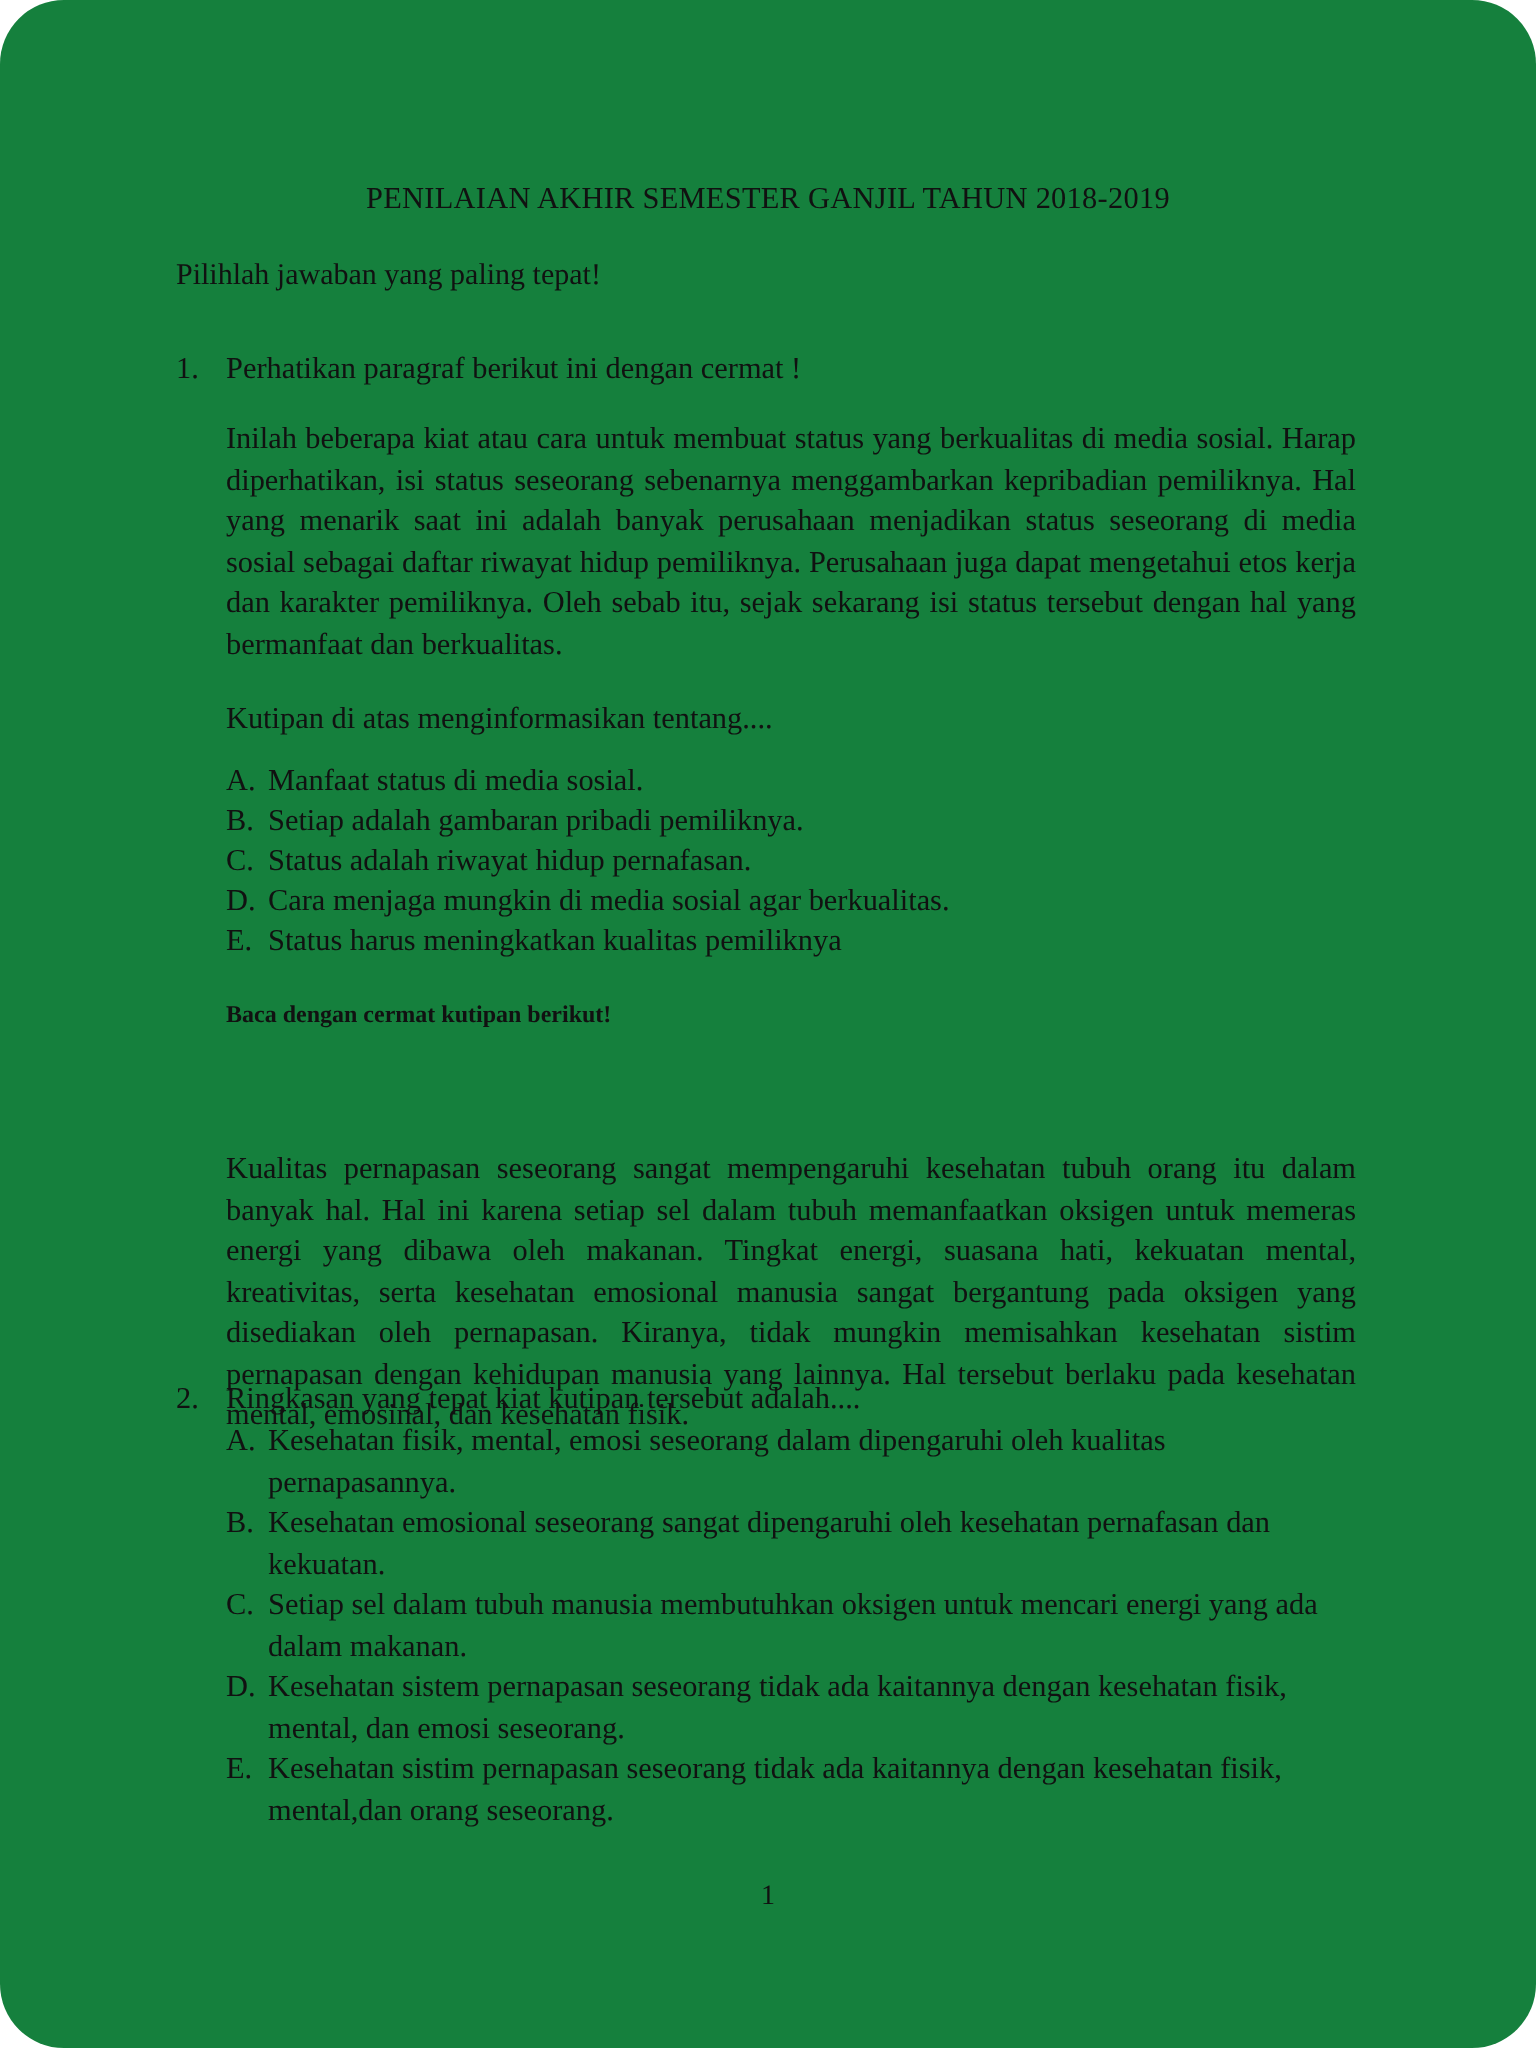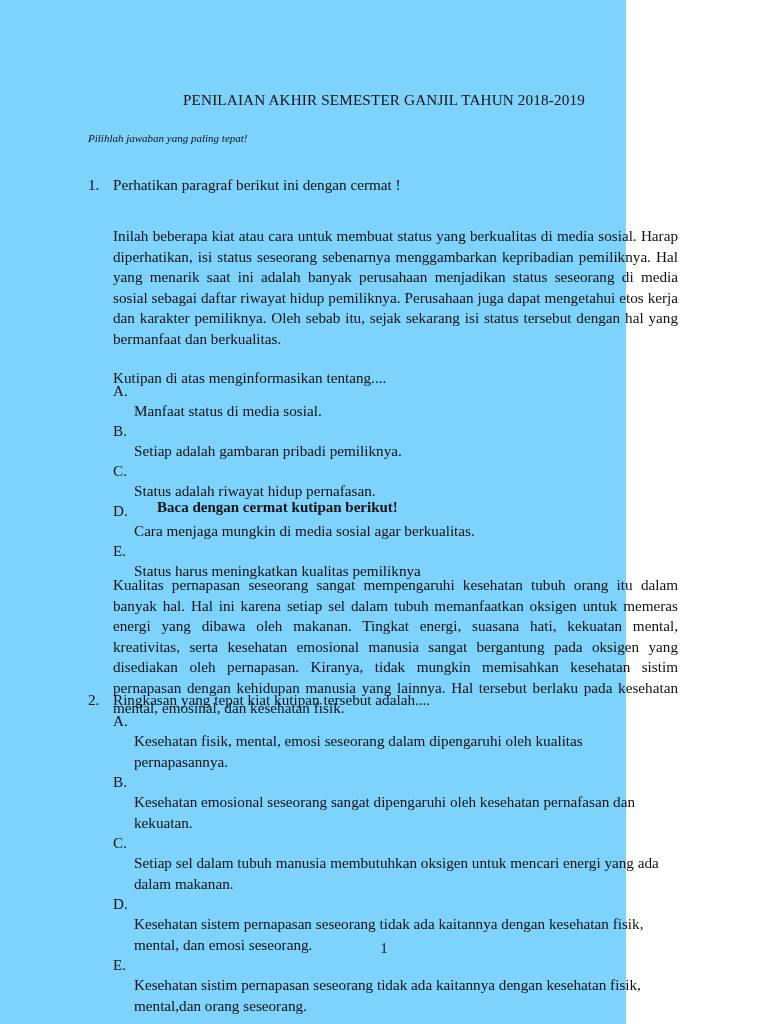--- a/index.html
+++ b/index.html
@@ -13,45 +13,45 @@
     position: relative;
     font-family: "Liberation Serif", "DejaVu Serif", serif;
     color: #111111;
     overflow: hidden;
   }
 
   .page {
     position: absolute;
     left: 0;
     top: 0;
-    width: 626px;
+    width: 768px;
     height: 1024px;
-    background: #7dd3fc;
+    background: #15803d;
+    border-radius: 32px;
   }
 
   
   .doc-title {
     position: absolute;
     left: 0;
     top: 90px;
     width: 768px;
     text-align: center;
     font-size: 15.2px;
     line-height: 20px;
     letter-spacing: 0.15px;
   }
 
   
   .instruction {
     position: absolute;
     left: 88px;
     top: 128px;
-    font-size: 11px;
-    line-height: 20px;
-    font-style: italic;
+    font-size: 15px;
+    line-height: 20px;
   }
 
   
   .qrow {
     position: absolute;
     display: flex;
     align-items: flex-start;
     font-size: 15.2px;
     line-height: 20px;
   }
@@ -70,42 +70,41 @@
   .passage {
     position: absolute;
     left: 113px;
     width: 565px;
     text-align: justify;
     text-justify: inter-word;
     font-size: 15.2px;
     line-height: 20.5px;
     text-indent: 0;
   }
-  #passage-1 { top: 226px; }
+  #passage-1 { top: 210px; }
   #passage-2 { top: 575px; }
 
   
   .substem {
     position: absolute;
     left: 113px;
     width: 565px;
     font-size: 15.2px;
     line-height: 20px;
   }
-  #q1-substem { top: 368px; }
+  #q1-substem { top: 350px; }
 
   
   .callout {
     position: absolute;
     left: 113px;
     width: 565px;
     font-weight: bold;
-    font-size: 15px;
-    line-height: 20px;
-    margin-left: 44px;
+    font-size: 12px;
+    line-height: 20px;
   }
   #callout-1 { top: 497px; }
 
   
   .options {
     position: absolute;
     font-size: 15.2px;
   }
   #q1-options { left: 113px; top: 381px; width: 565px; }
   #q2-options { left: 113px; top: 711px; width: 560px; }
@@ -117,21 +116,20 @@
   }
   #q1-options .option { line-height: 20px; }
   #q2-options .option { line-height: 20.5px; margin-bottom: 0; }
 
   .opt-letter {
     width: 21px;
     flex: 0 0 21px;
   }
   .opt-text {
     flex: 1 1 auto;
-    margin-top: 20px;
   }
 
   
   .page-number {
     position: absolute;
     left: 0;
     top: 940px;
     width: 768px;
     text-align: center;
     font-size: 14px;

